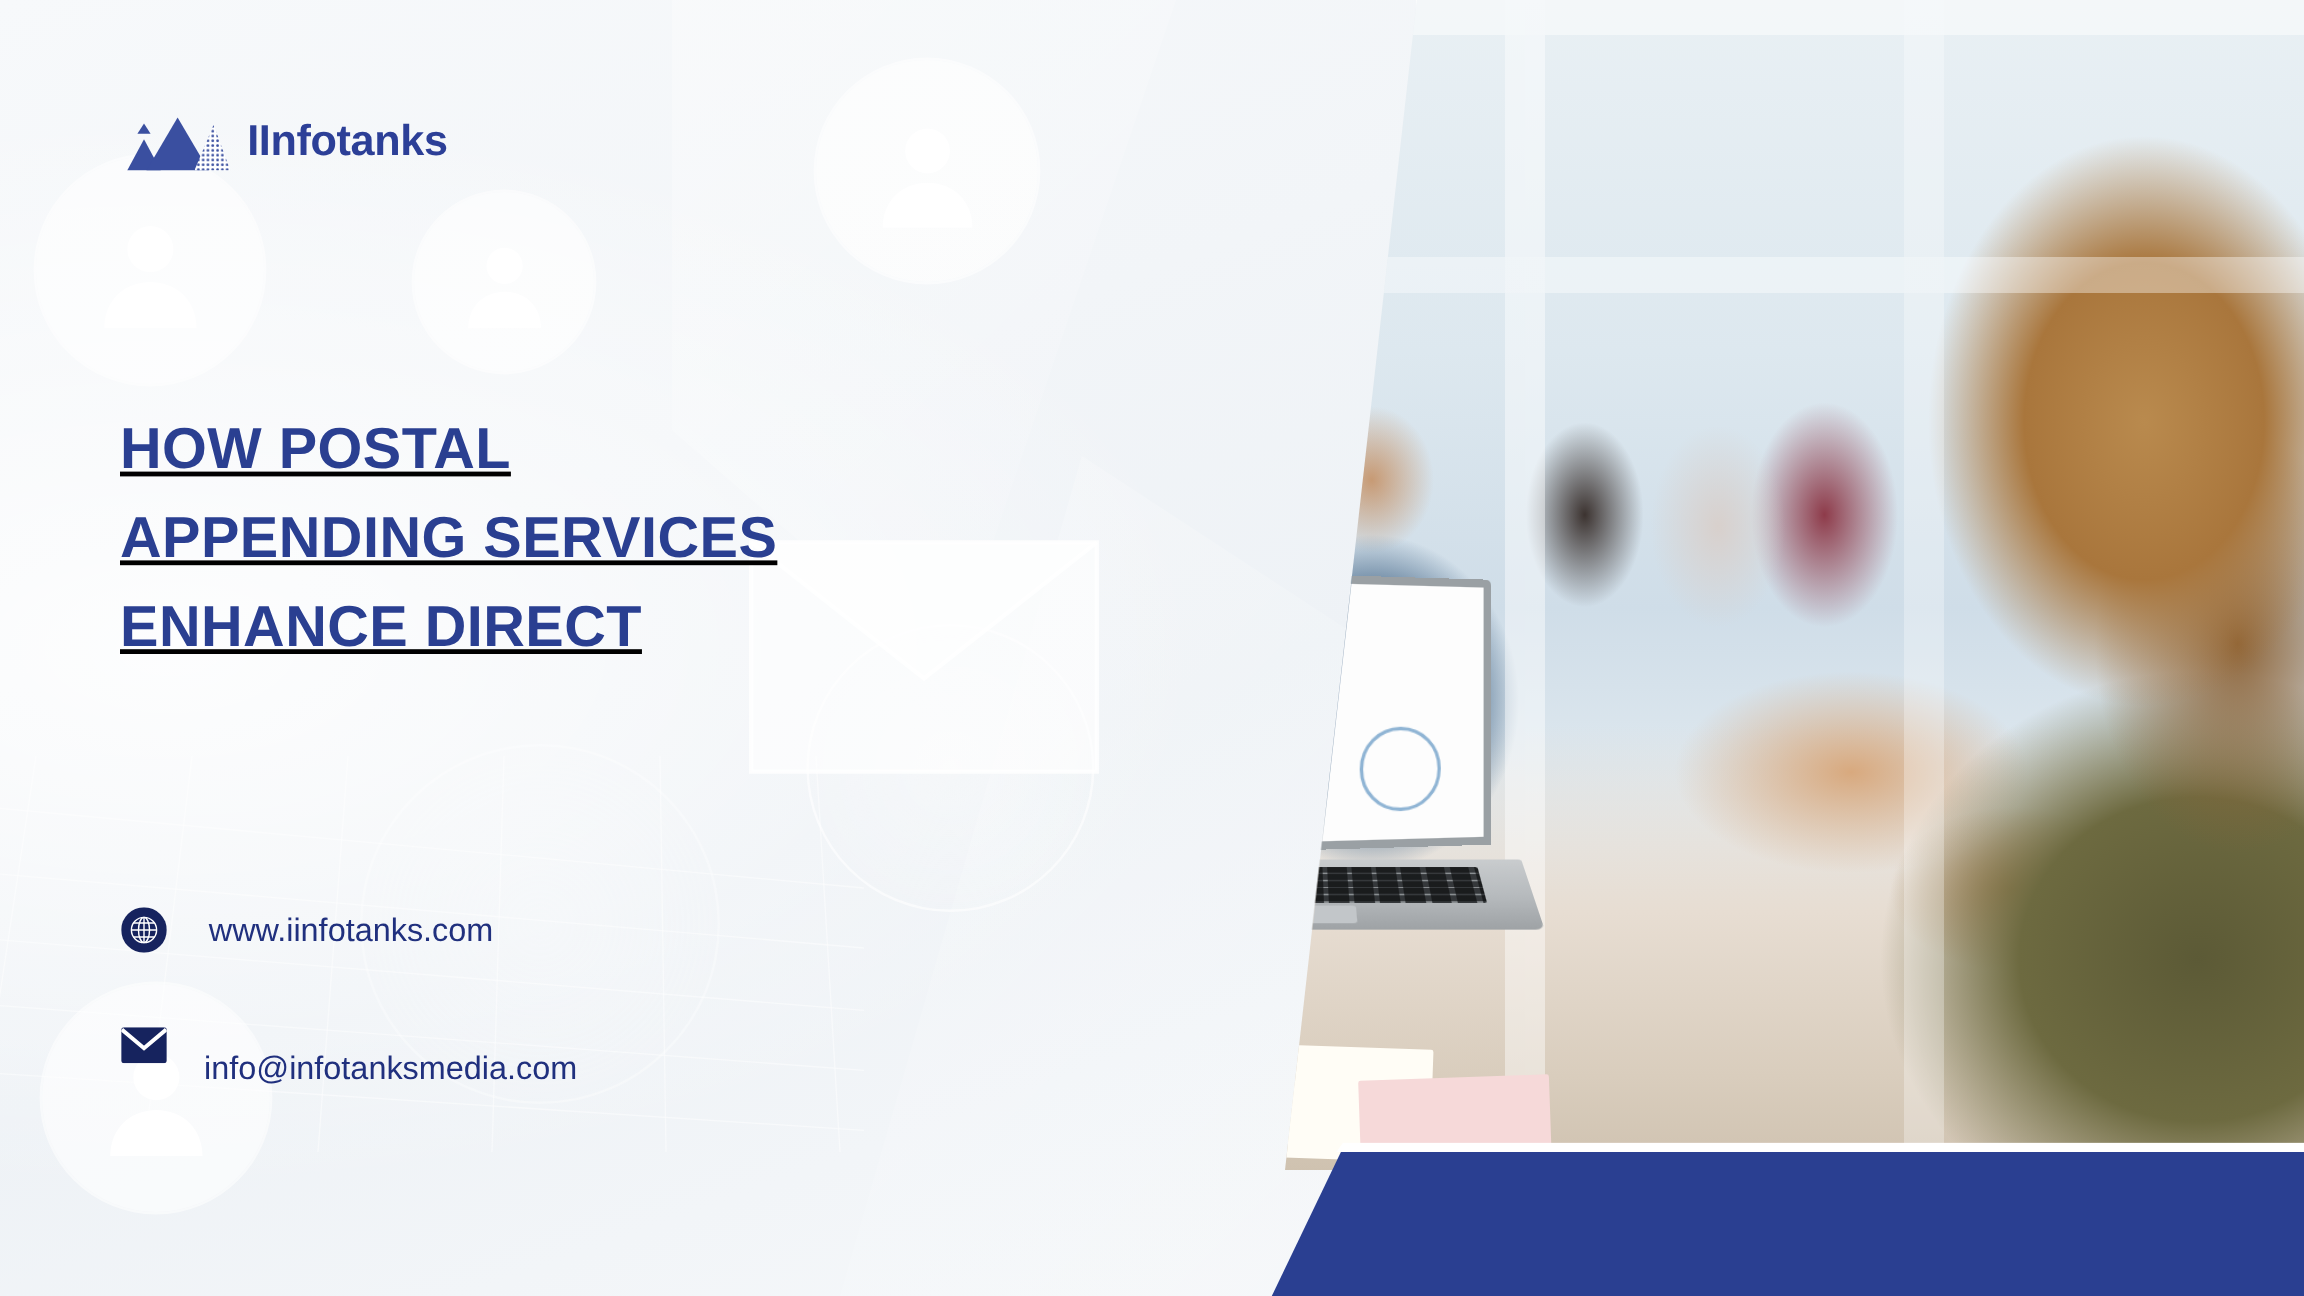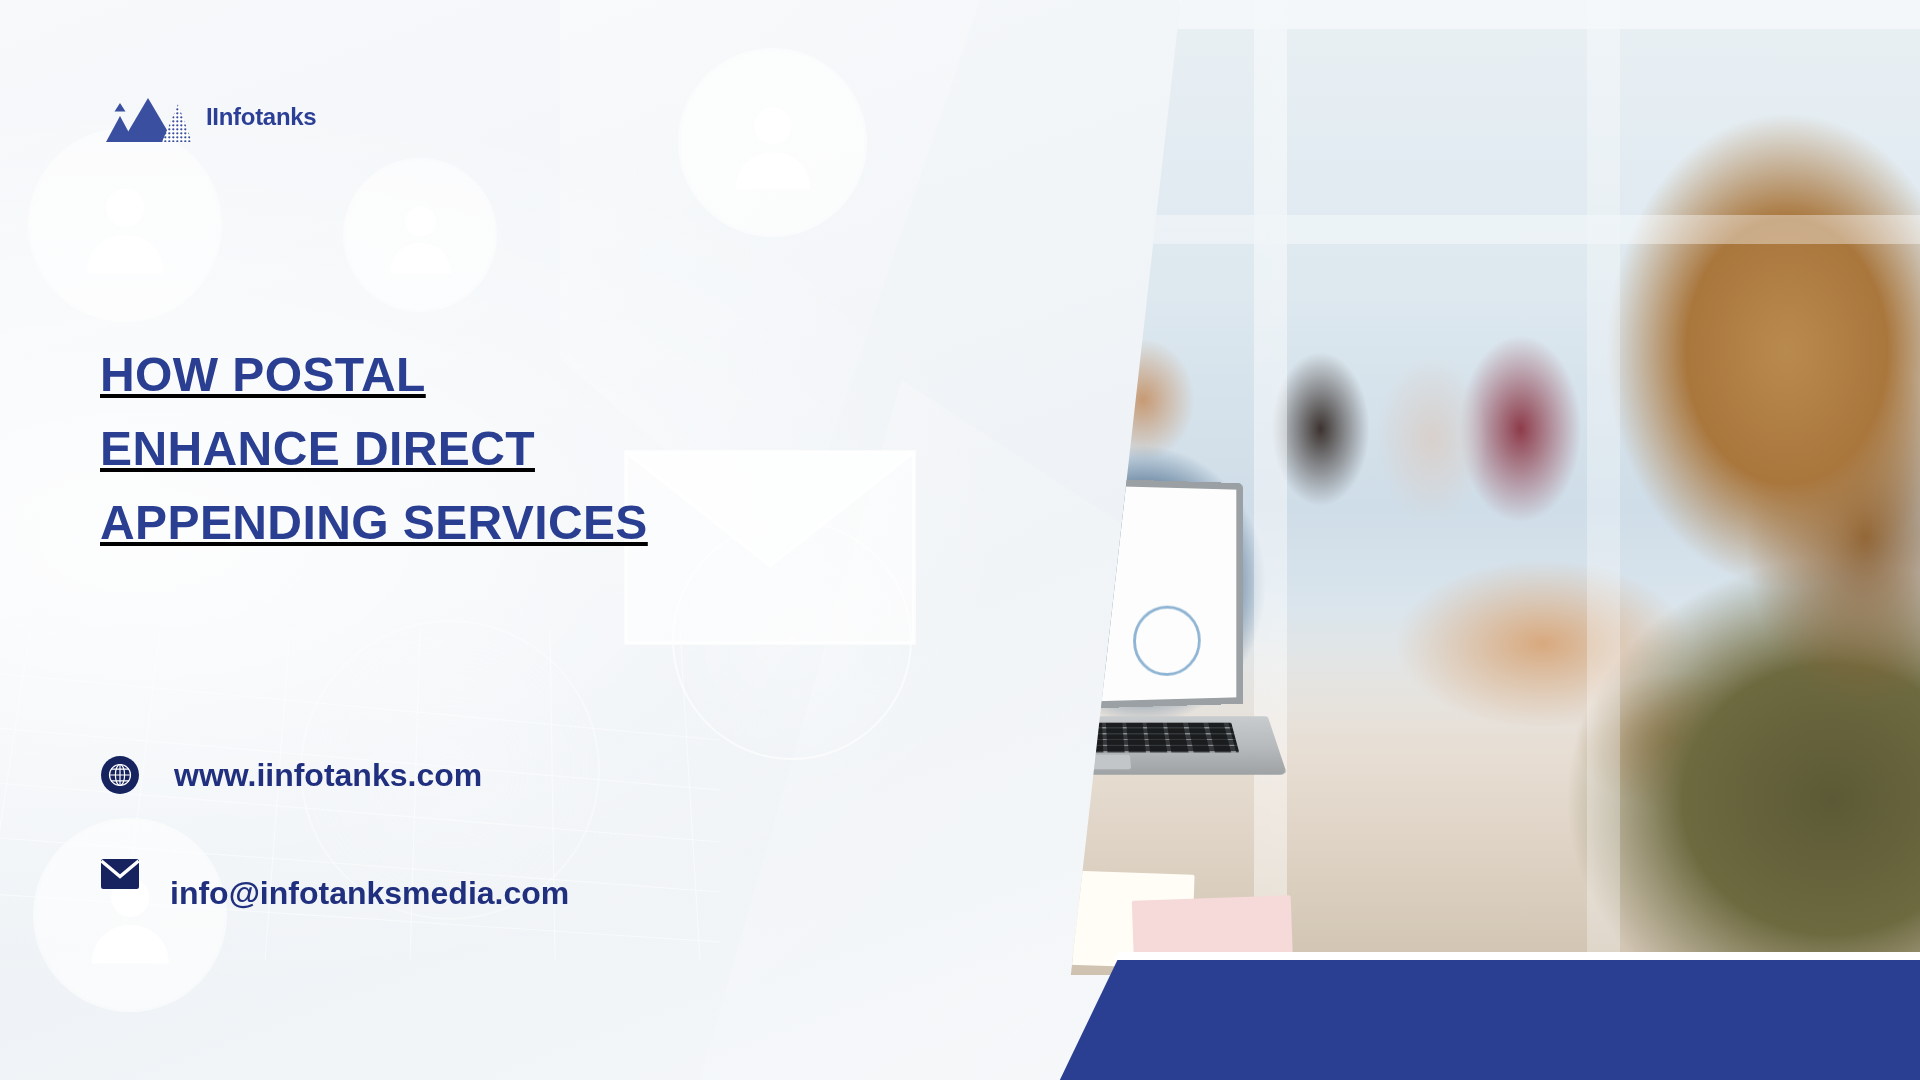--- a/index.html
+++ b/index.html
@@ -68,21 +68,21 @@
 
   
   .logo {
     position:absolute;
     left:100px; top:92px;
     display:flex; align-items:center; gap:14px;
     z-index:20;
   }
   .logo-mark { width:92px; height:50px; display:block; }
   .logo-text {
-    font-size:24px;
+    font-size:36px;
     font-weight:700;
     color:#2c3f97;
     letter-spacing:-0.3px;
     line-height:1;
     white-space:nowrap;
   }
 
   
   .headline {
     position:absolute;
@@ -109,23 +109,23 @@
     display:flex; flex-direction:column; gap:40px;
   }
   .contact-row { display:flex; align-items:center; }
   .contact-ico {
     width:40px; height:40px;
     flex:0 0 40px;
     display:flex; align-items:center; justify-content:center;
   }
   .contact-ico svg { display:block; }
   .contact-text {
-    font-size:32px;
+    font-size:27px;
     color:#20307e;
-    font-weight:700;
+    font-weight:400;
     white-space:nowrap;
   }
   .row-web  .contact-text { margin-left:34px; }
   .row-phone .contact-text { margin-left:32px; }
   .row-mail  .contact-text { margin-left:30px;margin-top:40px; }
 
   
   .photo-wrap {
     position:absolute;
     right:0; top:0;
@@ -333,22 +333,22 @@
 
         <path d="M22 50 L48 6 L74 50 Z" fill="#3a4fa0"></path>
 
         <path d="M62 50 L78 12 L92 50 Z" fill="url(#halftone)"></path>
       </svg>
       <span class="logo-text">IInfotanks</span>
     </div>
 
     <div class="headline">
       <div class="hl-line">HOW POSTAL</div>
+      <div class="hl-line">APPENDING SERVICES</div>
       <div class="hl-line">ENHANCE DIRECT</div>
-      <div class="hl-line">APPENDING SERVICES</div>
     </div>
 
     <div class="contacts">
 
       <div class="contact-row row-web">
         <span class="contact-ico">
           <svg width="38" height="38" viewBox="0 0 38 38">
             <circle cx="19" cy="19" r="19" fill="#16235e"></circle>
             <circle cx="19" cy="19" r="10.5" fill="none" stroke="#ffffff" stroke-width="1.2"></circle>
             <ellipse cx="19" cy="19" rx="4.6" ry="10.5" fill="none" stroke="#ffffff" stroke-width="1.2"></ellipse>

